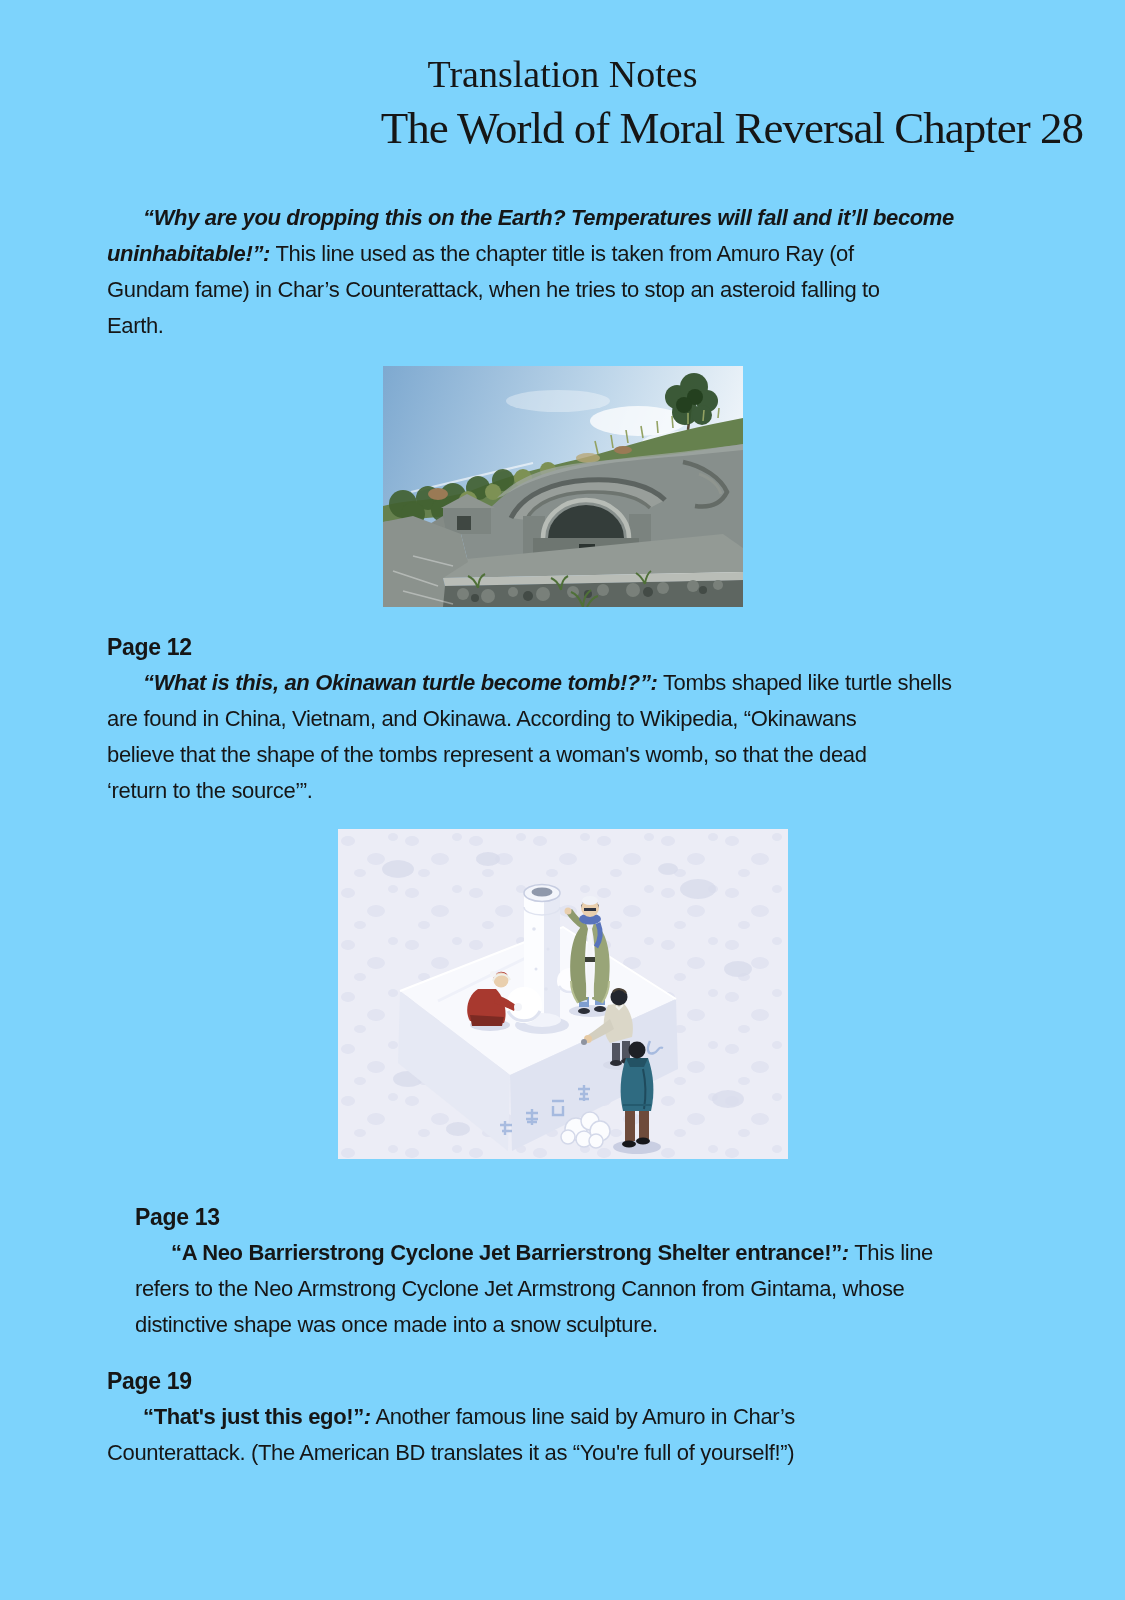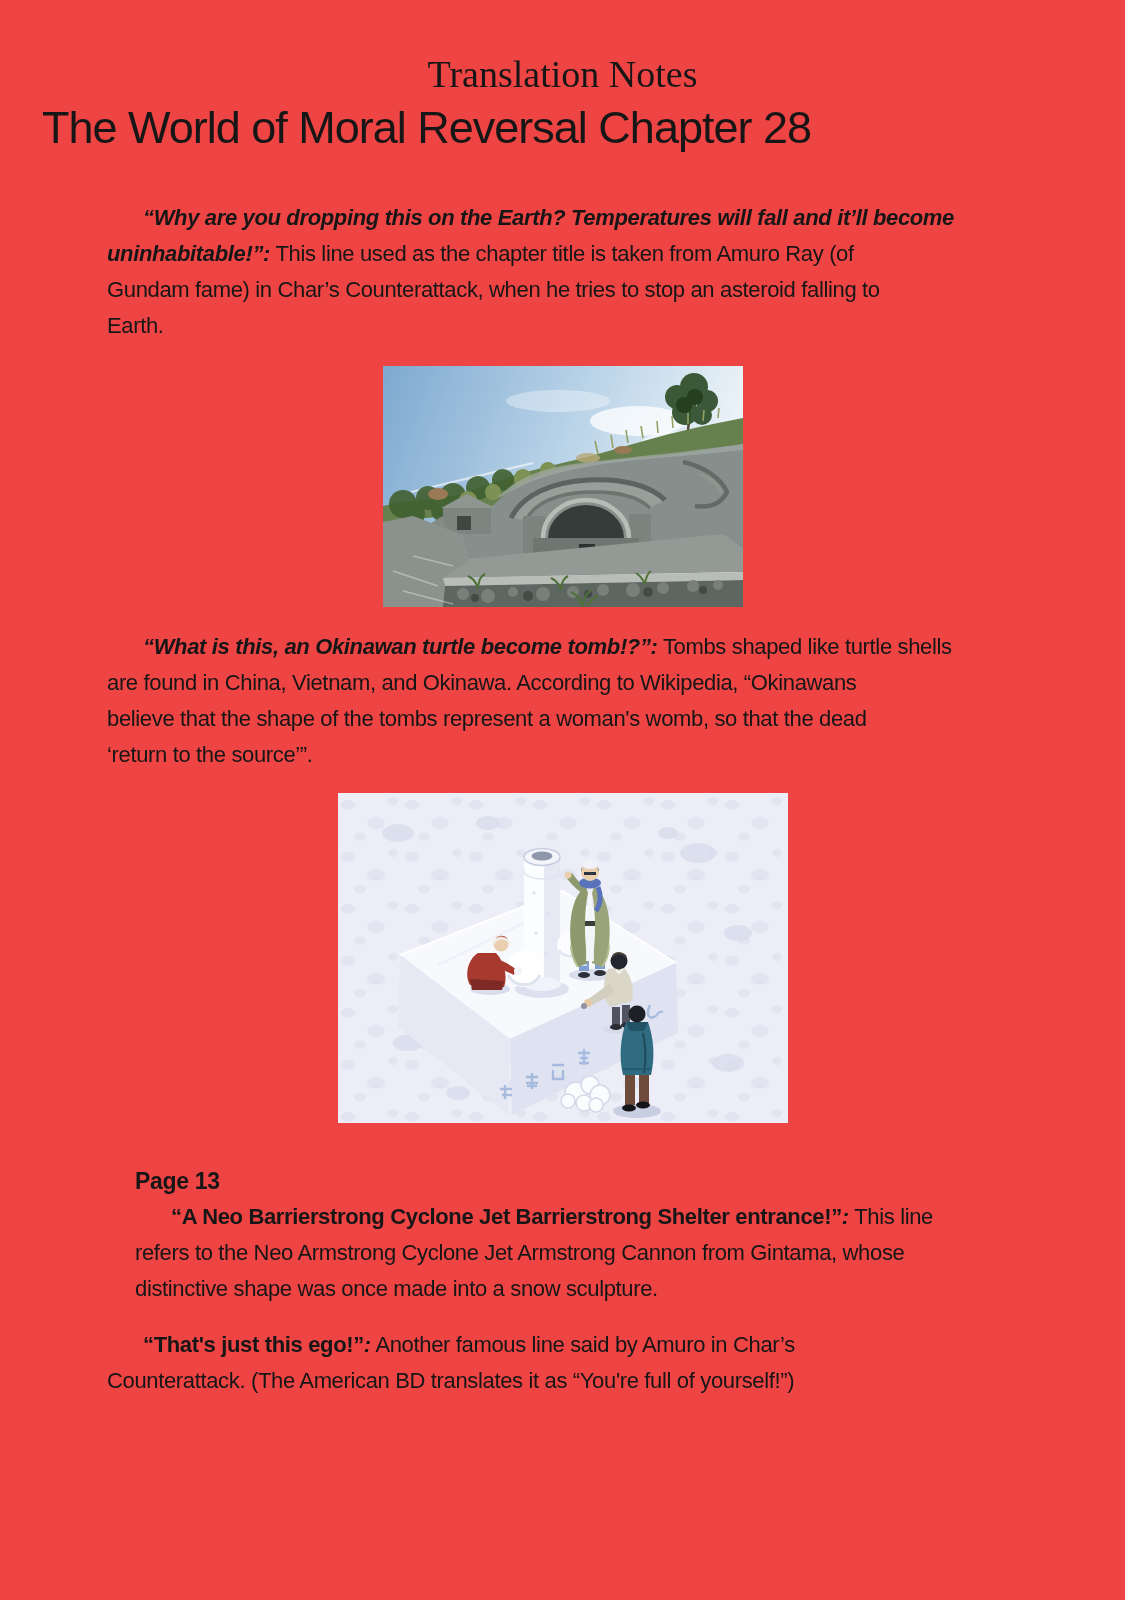--- a/index.html
+++ b/index.html
@@ -1,26 +1,26 @@
 <!DOCTYPE html>
 <html><head>
 <meta charset="utf-8">
 <style>
   html,body{margin:0;padding:0;background:#ffffff;}
   .page{
     width:1125px;height:1600px;box-sizing:border-box;
-    padding:52px 107px 30px 107px;background:#ef4444;color:#161616;
+    padding:52px 107px 30px 107px;background:#7dd3fc;color:#161616;
     font-family:"Liberation Sans",sans-serif;overflow:hidden;
   }
   .doc-subtitle{
     text-align:center;font-family:cursive;font-size:38px;font-weight:500;
     letter-spacing:0px;line-height:1.2;margin:0;
   }
   .doc-title{
-    text-align:left;font-family:Liberation Sans, sans-serif;font-size:45px;font-weight:500;
+    text-align:right;font-family:Liberation Serif, serif;font-size:45px;font-weight:500;
     letter-spacing:-1px;white-space:nowrap;line-height:1.25;
     margin:2px -65px 44px -65px;
   }
   .section-heading{
     font-size:23px;font-weight:700;line-height:36px;letter-spacing:-0.3px;margin:0;
   }
   .para{
     font-size:22px;line-height:36px;letter-spacing:-0.35px;margin:0;
     white-space:pre-wrap;text-indent:36px;
   }
@@ -161,20 +161,21 @@
           <path d="M95,222 c-3,-8 -6,-10 -10,-12 M95,222 c1,-9 3,-12 7,-14"></path>
           <path d="M178,224 c-3,-8 -6,-10 -10,-12 M178,224 c1,-9 3,-12 7,-14"></path>
           <path d="M262,218 c-3,-7 -6,-9 -9,-11 M262,218 c1,-8 3,-11 6,-13"></path>
           <path d="M200,241 c-4,-10 -7,-13 -12,-15 M200,241 c1,-11 4,-14 8,-17 M204,241 c4,-8 7,-10 11,-11"></path>
         </g>
       </g>
     </svg>
   </figure>
 
   <div class="section">
+    <div class="section-heading">Page 12</div>
     <p class="para"><span class="s-bi">“What is this, an Okinawan turtle become tomb!?”:</span><span class="s-n"> Tombs shaped like turtle shells
 are found in China, Vietnam, and Okinawa. According to Wikipedia, “Okinawans
 believe that the shape of the tombs represent a woman's womb, so that the dead
 ‘return to the source’”.</span></p>
   </div>
 
   <figure class="fig-snow">
     <svg width="450" height="330" viewBox="0 0 450 330" role="img" aria-label="Anime still from Gintama: four characters around a tall cylindrical snow sculpture with two snowballs at its base, built on a snow pedestal">
       <defs>
         <pattern id="snowdots" width="64" height="52" patternUnits="userSpaceOnUse">
@@ -308,17 +309,18 @@
   </figure>
 
   <div class="section sec-13">
     <div class="section-heading">Page 13</div>
     <p class="para"><span class="s-b">“A Neo Barrierstrong Cyclone Jet Barrierstrong Shelter entrance!”</span><span class="s-bi">:</span><span class="s-n"> This line
 refers to the Neo Armstrong Cyclone Jet Armstrong Cannon from Gintama, whose
 distinctive shape was once made into a snow sculpture.</span></p>
   </div>
 
   <div class="section sec-19">
+    <div class="section-heading">Page 19</div>
     <p class="para"><span class="s-b">“That's just this ego!”</span><span class="s-bi">:</span><span class="s-n"> Another famous line said by Amuro in Char’s
 Counterattack. (The American BD translates it as “You're full of yourself!”)</span></p>
   </div>
 
 </div>
 
 </body></html>

